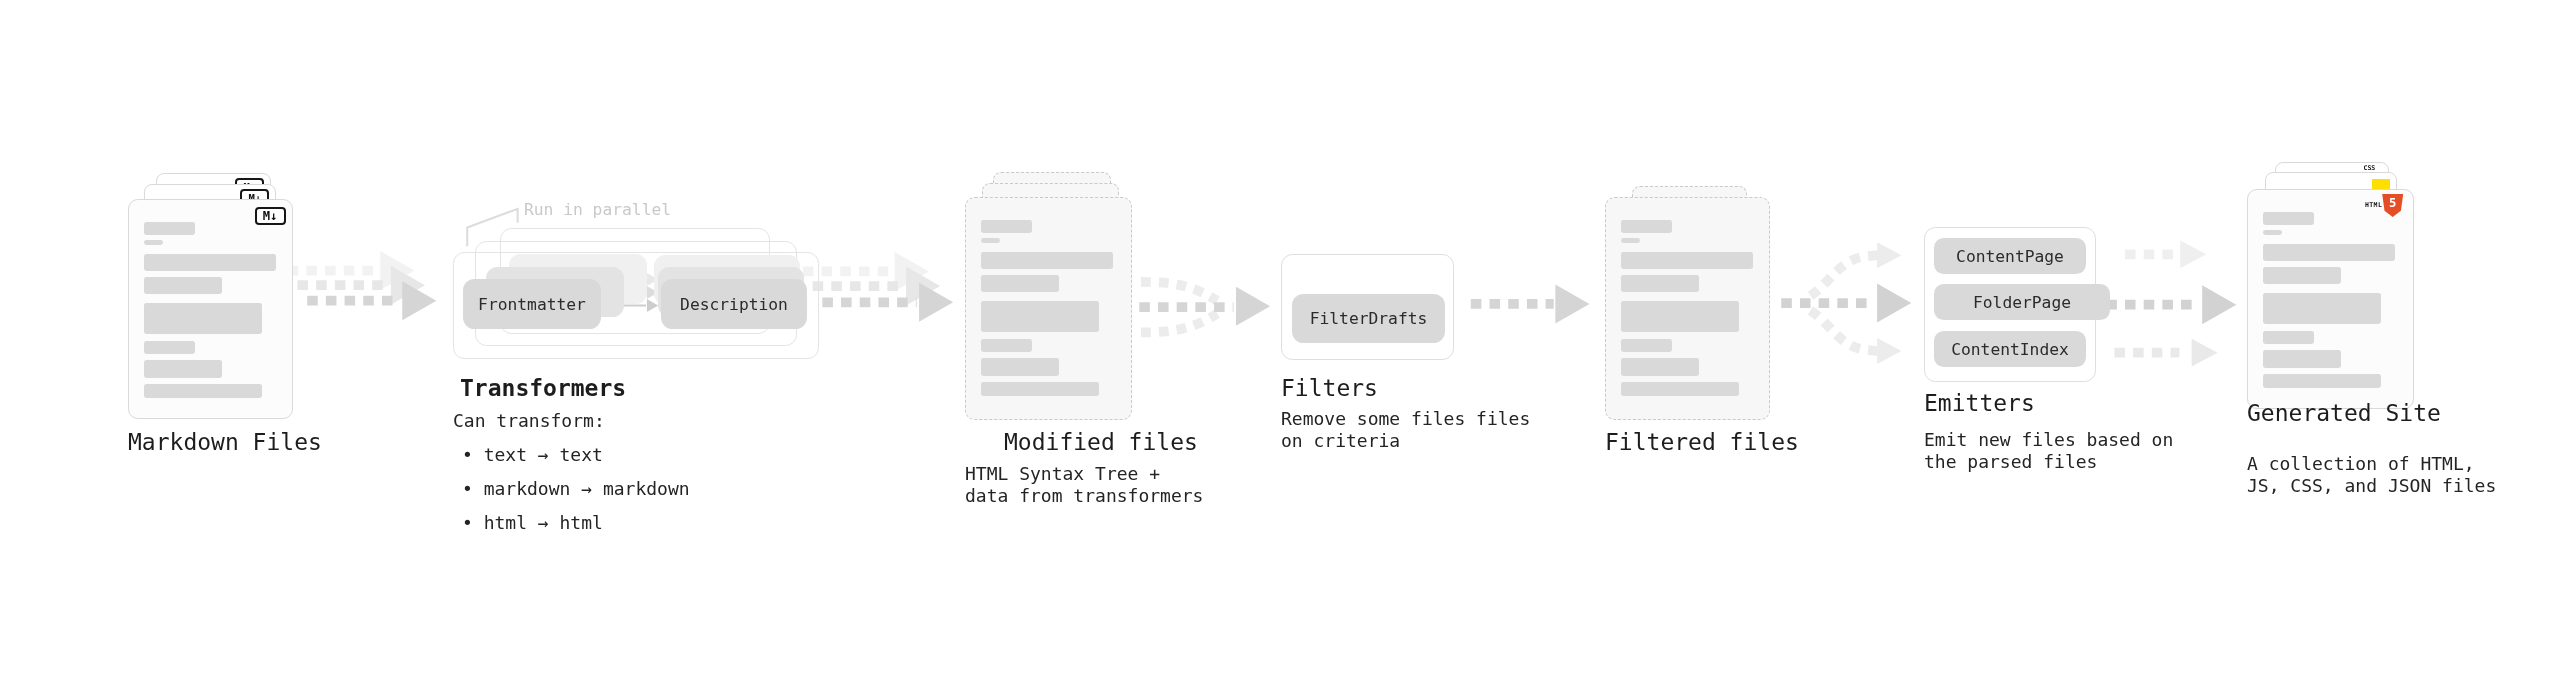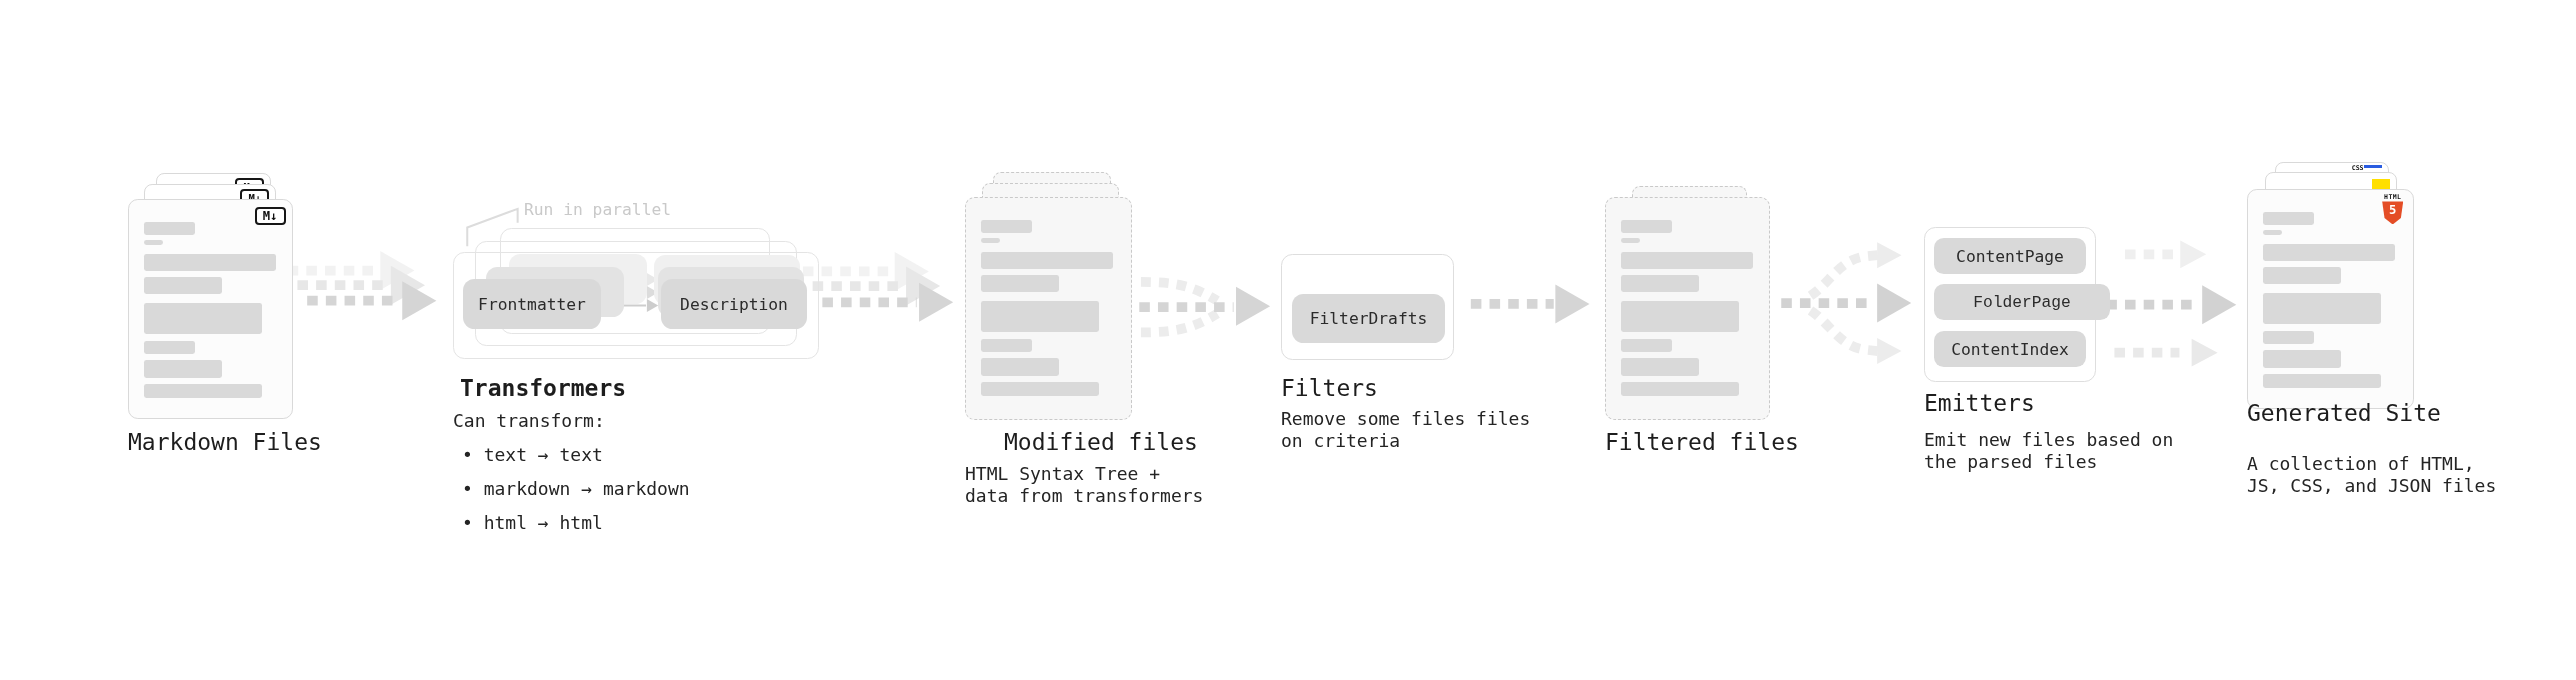--- a/index.html
+++ b/index.html
@@ -23,25 +23,25 @@
   .bar6{width:51px;height:13px;margin-top:6.5px;}
   .bar7{width:78px;height:18px;margin-top:6.5px;}
   .bar8{width:118px;height:14px;margin-top:5.7px;}
 
   
   .md-badge{position:absolute;right:6.5px;top:6.5px;width:31px;height:18.7px;border:2.4px solid #161616;border-radius:4.1px;
     background:#ffffff;display:flex;align-items:center;justify-content:center;font-weight:bold;font-size:12.2px;color:#111;box-sizing:border-box;}
   .md-badge.sm{width:29px;height:17px;right:5.7px;top:4.1px;font-size:10.6px;}
 
   
-  .css-badge{position:absolute;right:6.5px;top:1.6px;display:flex;flex-direction:row;align-items:flex-start;}
+  .css-badge{position:absolute;right:6.5px;top:1.6px;display:flex;flex-direction:column;align-items:flex-start;}
   .css-badge .css-txt{font-size:6.5px;font-weight:bold;color:#111;line-height:6.5px;}
   .css-badge .css-bar{width:18px;height:2.4px;background:#2a5ce0;margin-top:0.8px;}
   .js-badge{position:absolute;right:6.5px;top:5.7px;width:18px;height:11.4px;background:#ffdf00;}
-  .html-badge{position:absolute;right:9.8px;top:4.1px;display:flex;flex-direction:column;align-items:center;}
+  .html-badge{position:absolute;right:9.8px;top:4.1px;display:flex;flex-direction:row;align-items:center;}
   .html-badge .html-txt{font-size:6.5px;font-weight:bold;letter-spacing:0.4px;color:#111;line-height:7.3px;}
   .html-shield{width:21px;height:23px;background:#e44d26;clip-path:polygon(0 0,100% 0,89% 72%,50% 100%,11% 72%);
     display:flex;align-items:flex-start;justify-content:center;}
   .html-shield span{color:#ffffff;font-size:12.2px;font-weight:bold;line-height:18.7px;}
 
   
   .frame{position:absolute;border:1.6px solid #e4e4e4;border-radius:11.4px;box-sizing:border-box;background:transparent;}
   .pill{position:absolute;border-radius:11.4px;box-sizing:border-box;display:flex;align-items:center;justify-content:center;
     font-size:16.3px;color:#2b2b2b;white-space:nowrap;}
   .pill.front{background:#d9d9d9;}
@@ -215,21 +215,21 @@
           <div class="bar bar7"></div>
           <div class="bar bar8"></div>
       </div>
     </div>
     <div class="sec-title" style="left:1605px;top:430px;">Filtered files</div>
   </div>
 
   <div>
     <div class="group-box" style="left:1924px;top:227px;width:172px;height:155px;"></div>
     <div class="pill front" style="left:1934px;top:238px;width:152px;height:36px;border-radius:9.8px;">ContentPage</div>
-    <div class="pill front" style="left:1934px;top:284px;width:176px;height:36px;border-radius:9.8px;font-family:Liberation Mono, monospace;">FolderPage</div>
+    <div class="pill front" style="left:1934px;top:284px;width:176px;height:36px;border-radius:9.8px;">FolderPage</div>
     <div class="pill front" style="left:1934px;top:331px;width:152px;height:36px;border-radius:9.8px;">ContentIndex</div>
     <div class="sec-title" style="left:1924px;top:391px;">Emitters</div>
     <div class="sec-desc" style="left:1924px;top:429px;">
       <div>Emit new files based on</div>
       <div>the parsed files</div>
     </div>
   </div>
 
   <div>
     <div class="file-card back" style="left:2275px;top:162px;width:114px;height:98px;">

